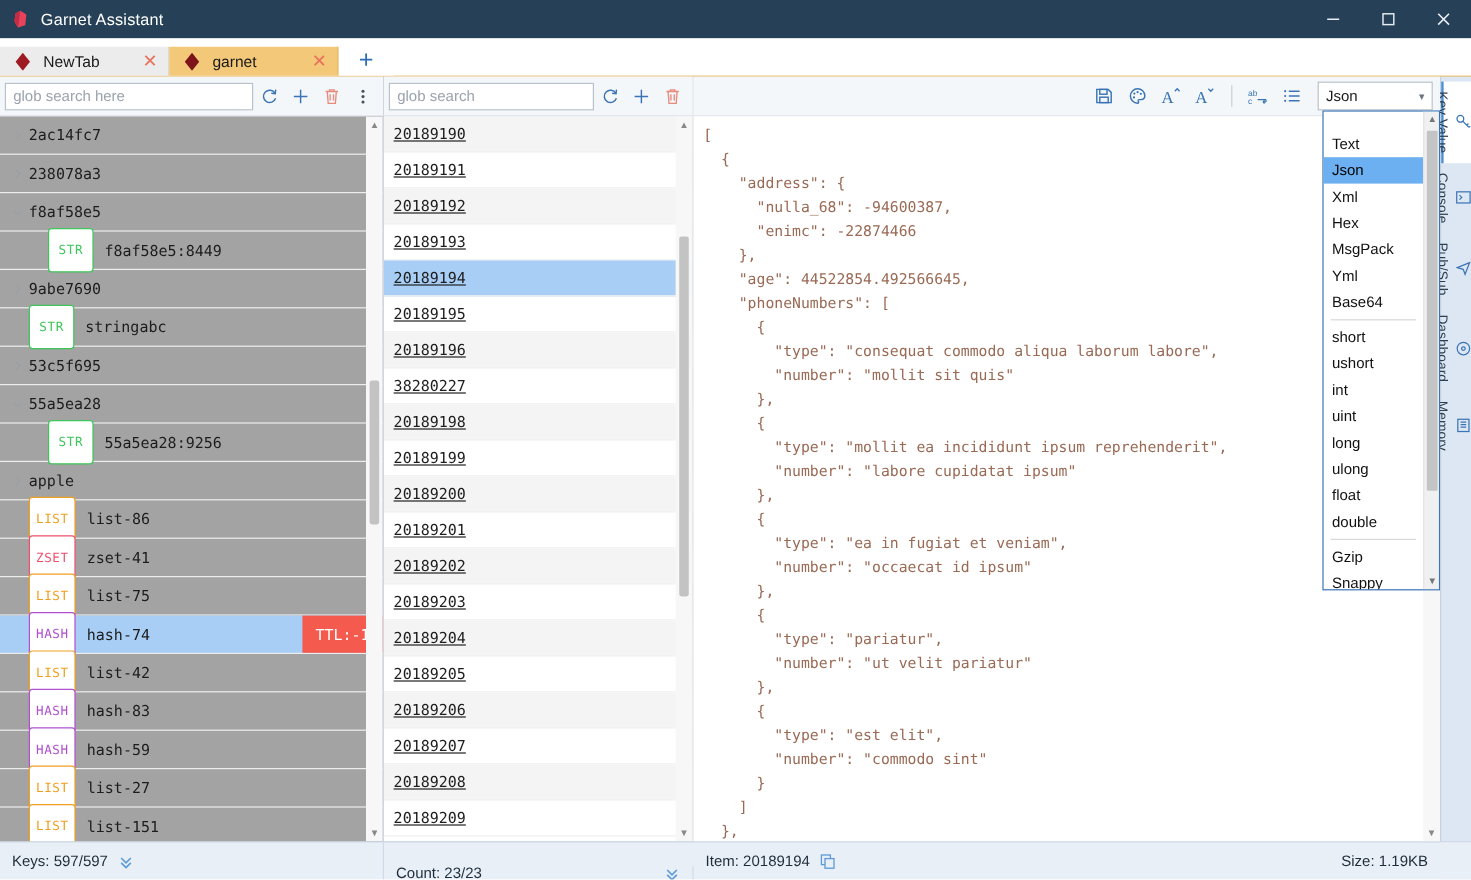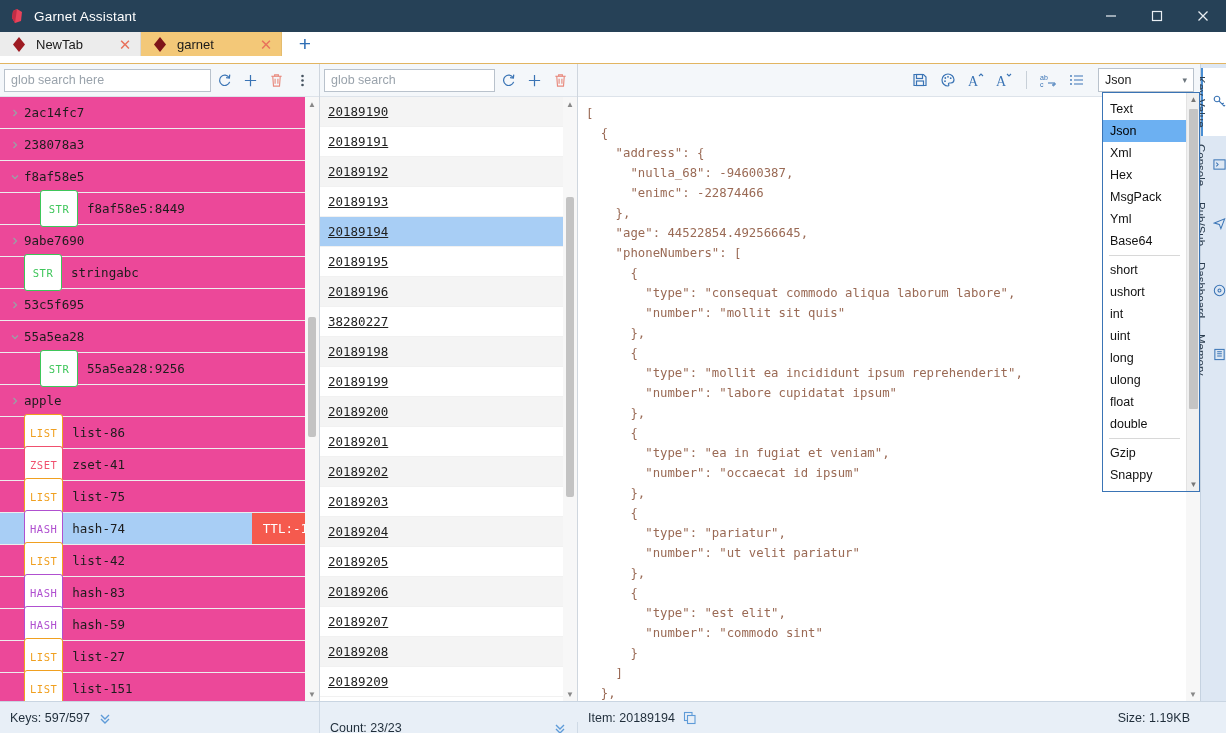--- a/index.html
+++ b/index.html
@@ -23,21 +23,21 @@
   .titlebar .spacer { flex: 1; }
   .winbtn {
     width: 46px; height: 32px; display: flex; align-items: center; justify-content: center;
     color: #e9eef3;
   }
   .winbtn svg { display:block; }
 
   
   .tabstrip {
     height: 32px; flex: 0 0 32px; background: #ffffff;
-    display: flex; align-items: flex-start; border-bottom: 1px solid #e2b561;
+    display: flex; align-items: flex-end; border-bottom: 1px solid #e2b561;
   }
   .tab {
     width: 141px; display: flex; align-items: center; position: relative;
     border-right: 1px solid #d9d9d9; padding-left: 12px;
     background: #ececec; font-size: 13px; color: #1a1a1a;
   }
   .tab.active { background: #f3c878; border-right: 1px solid #e4bc6e; }
   .tab .tab-ico { margin-right: 10px; display: flex; }
   .tab .tab-label { flex: 1; }
   .tab .tab-close {
@@ -69,21 +69,21 @@
     color: #3a74b5; flex: 0 0 26px;
   }
   .tb-btn.danger { color: #e8897c; }
   .tb-btn.dots { color: #44525f; }
 
   
   .panel-keys {
     width: 320px; flex: 0 0 320px; display: flex; flex-direction: column;
     border-right: 1px solid #cfd6de; min-height: 0;
   }
-  .tree { flex: 1; overflow: hidden; position: relative; background: #ec4899; }
+  .tree { flex: 1; overflow: hidden; position: relative; background: #a3a3a3; }
   .tree-scroll { position:absolute; inset:0; overflow: hidden; }
   .row {
     height: 32px; display: flex; align-items: center; border-bottom: 1px solid #ededed;
     padding-left: 6px; font-family: "DejaVu Sans Mono", monospace; font-size: 12.5px;
     color: #1d1d1d; position: relative;
   }
   .row.sel { background: #a8cef5; }
   .row .chev { width: 18px; display:flex; align-items:center; justify-content:center; color:#9aa0a6; flex:0 0 18px; }
   .row .indent { flex: 0 0 18px; }
   .row .indent.deep { flex: 0 0 34px; }
@@ -139,21 +139,21 @@
     font-family: "DejaVu Sans Mono", monospace; font-size: 12.3px; line-height: 20px;
     color: #9a6a55; white-space: pre; tab-size: 2;
   }
 
   
   .dropdown {
     position: absolute; top: 28px; right: 0px; width: 98px; max-height: 400px;
     background: #fff; border: 1px solid #3a74b5; z-index: 50; overflow: hidden;
     display: flex;
   }
-  .dd-list { flex: 1; padding: 5px 0; }
+  .dd-list { flex: 1; padding: 16px 0; }
   .dd-item {
     height: 22px; display: flex; align-items: center; padding-left: 7px;
     font-size: 12.5px; color: #111;
   }
   .dd-item.sel { background: #6cb0f2; color: #000; }
   .dd-sep { height: 1px; background: #d8d8d8; margin: 3px 6px; }
   .dd-scroll { width: 13px; background: #f0f0f0; position: relative; border-left: 1px solid #e3e3e3; }
   .dd-thumb { position: absolute; left: 2px; width: 9px; background: #c4c4c4; border-radius: 1px; }
   .dd-arrow { position: absolute; left: 0; width: 13px; height: 13px; display: flex; align-items: center; justify-content: center; color: #767676; font-size: 8px; }
 

